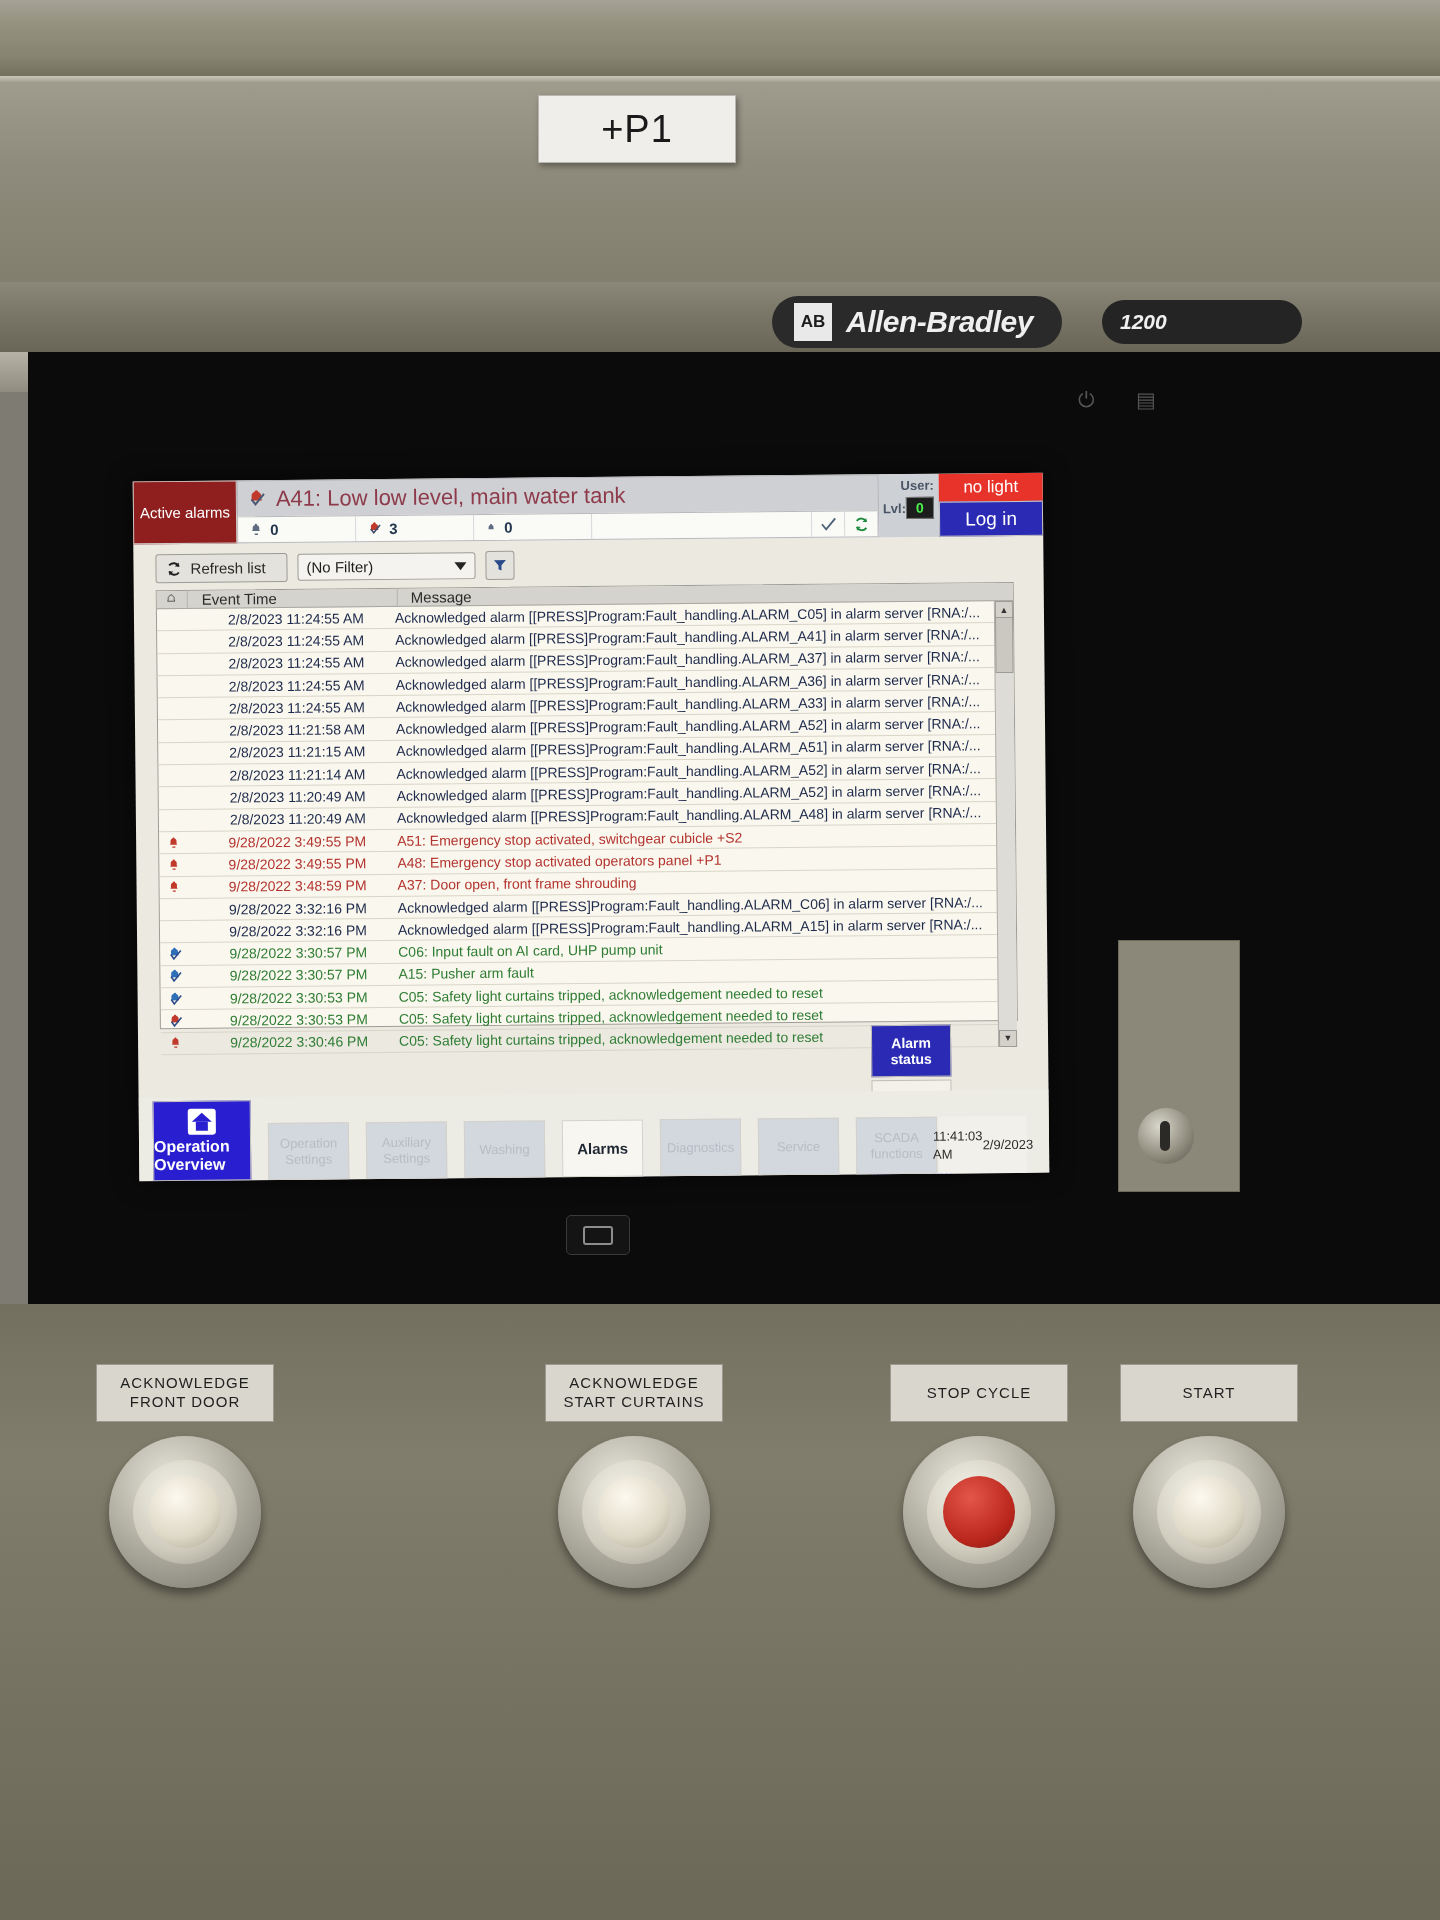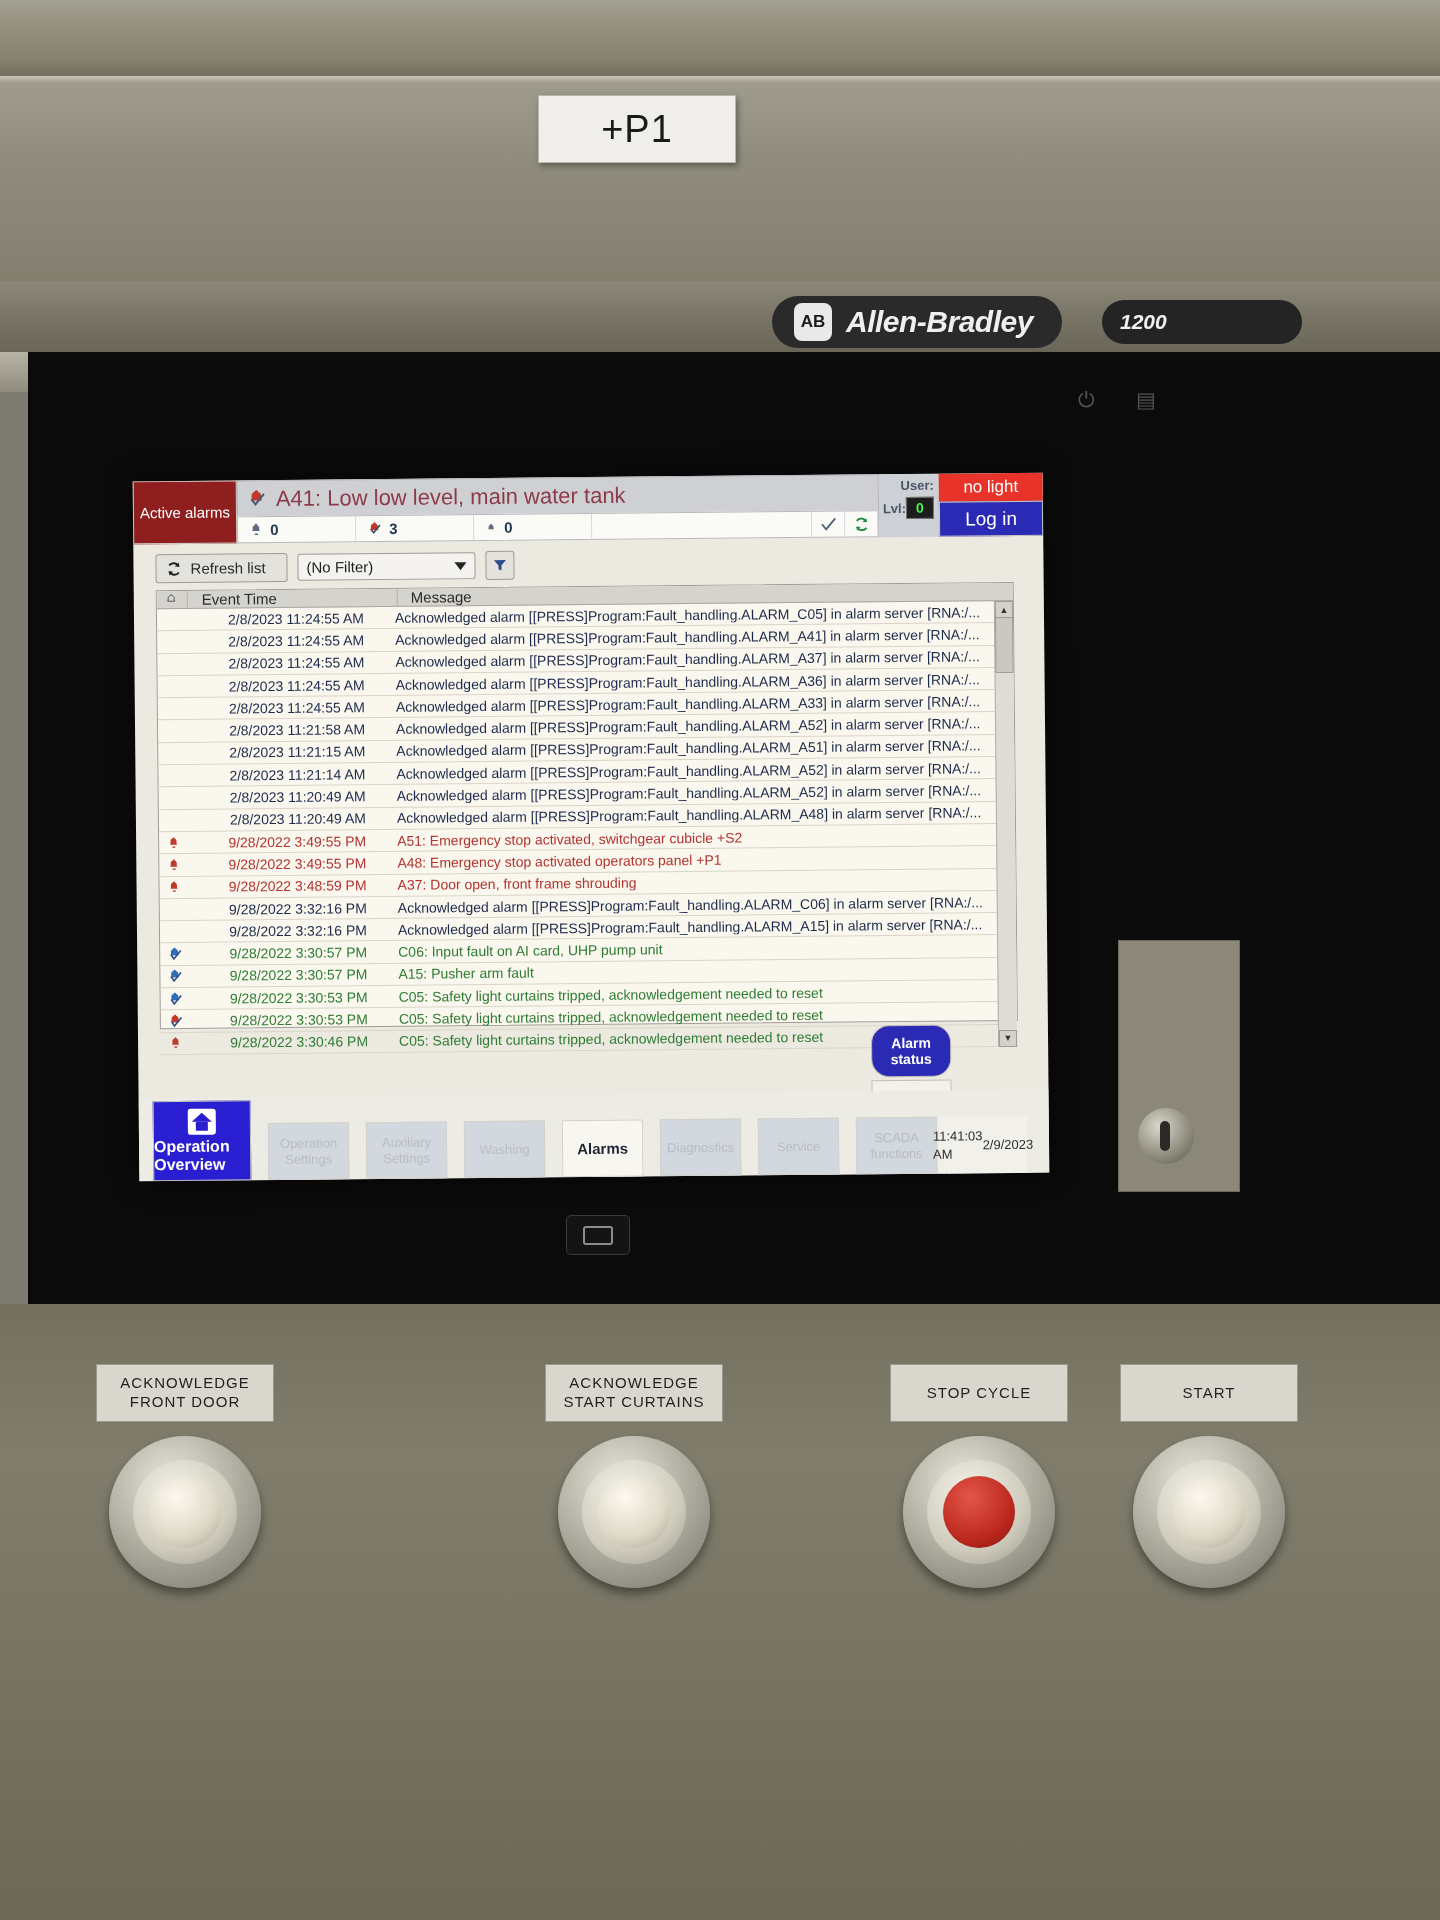--- a/index.html
+++ b/index.html
@@ -23,21 +23,21 @@
 
   .tag-p1{position:absolute;left:538px;top:95px;width:196px;height:66px;
     background:#efeeea;border:1px solid #b9b7b0;
     display:flex;align-items:center;justify-content:center;
     font-size:38px;color:#1a1a1a;letter-spacing:1px;
     box-shadow:2px 3px 6px rgba(0,0,0,.35);}
 
   .ab-plate{position:absolute;left:772px;top:296px;width:290px;height:52px;
     background:#2a2a2a;border-radius:26px;display:flex;align-items:center;
     gap:14px;padding-left:22px;box-sizing:border-box;}
-  .ab-logo{width:38px;height:38px;border-radius:8px;background:#e9e9e9;
+  .ab-logo{width:38px;height:38px;border-radius:0;background:#e9e9e9;
     display:flex;align-items:center;justify-content:center;
     font-size:17px;font-weight:bold;color:#1b1b1b;}
   .ab-name{color:#efefef;font-size:30px;font-style:italic;font-weight:bold;
     letter-spacing:-.5px;}
   .ab-model{position:absolute;left:1102px;top:300px;width:200px;height:44px;
     background:#242424;border-radius:22px;color:#f0f0f0;font-size:21px;
     font-style:italic;font-weight:bold;display:flex;align-items:center;
     padding-left:18px;box-sizing:border-box;}
 
   
@@ -137,21 +137,21 @@
     display:flex;align-items:center;justify-content:center;font-size:9px;
     color:#333;box-sizing:border-box;}
   .sb-thumb{height:54px;background:#cac8c1;border:1px solid #9e9c96;margin-top:-1px;}
   .sb-space{flex:1;}
 
   
   .side-btns{position:absolute;left:733px;top:551px;width:80px;}
   .side-btn{height:52px;margin-bottom:3px;display:flex;align-items:center;
     justify-content:center;text-align:center;font-size:14px;line-height:1.15;
     border:1px solid #bfbdb6;box-sizing:border-box;}
-  .sb-blue{background:#2a2ab4;color:#fff;font-weight:bold;border-radius:18px;}
+  .sb-blue{background:#2a2ab4;color:#fff;font-weight:bold;}
   .sb-white{background:#f3f1e9;color:#3c4454;}
 
   
   .navbar{position:absolute;left:0;bottom:0;width:910px;height:83px;
     background:#ecebe4;display:flex;align-items:flex-end;}
   .nav-home{width:98px;height:80px;margin-left:14px;background:#2a1fd0;
     color:#fff;display:flex;flex-direction:column;align-items:center;
     justify-content:center;gap:3px;font-size:16px;font-weight:bold;
     line-height:1.1;border:1px solid #c6c4bd;box-sizing:border-box;}
   .home-ico{width:28px;height:26px;background:#fff;border-radius:3px;

